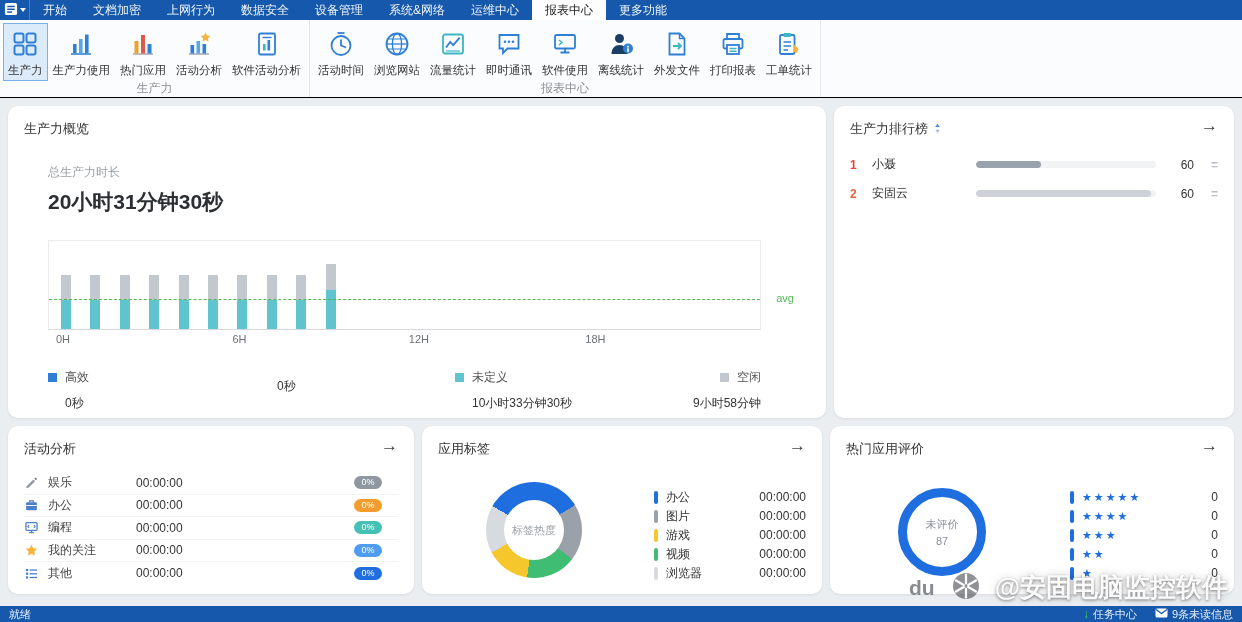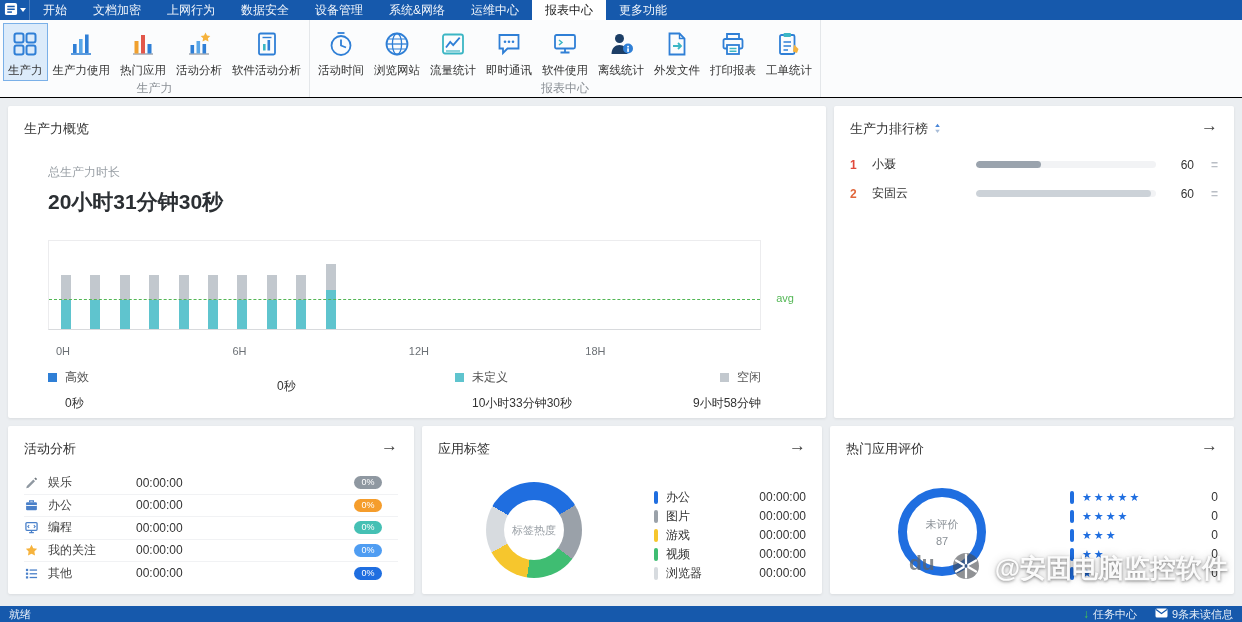--- a/index.html
+++ b/index.html
@@ -21,39 +21,39 @@
   .ribbon-item { display:flex; flex-direction:column; align-items:center; justify-content:flex-start; gap:5px; padding:6px 4px 2px; border:1px solid transparent; cursor:default; }
   .ribbon-item.active { background:#dcebfa; border-color:#7ab0e8; }
   .ribbon-item .label { font-size:11.5px; color:#333; white-space:nowrap; }
   .ricon { width:28px; height:28px; display:flex; align-items:center; justify-content:center; }
   .group-label { text-align:center; color:#8a8f95; font-size:12px; height:17px; line-height:14px; }
 
   
   .content { flex:1; padding:8px; display:flex; flex-direction:column; gap:8px; position:relative; }
   .row-top { display:flex; gap:8px; height:312px; }
   .row-bottom { display:flex; gap:8px; height:168px; }
-  .card { background:#fff; border-radius:2px; box-shadow:0 1px 3px rgba(0,0,0,.08); padding:14px 16px; position:relative; overflow:hidden; }
+  .card { background:#fff; border-radius:10px; box-shadow:0 1px 3px rgba(0,0,0,.08); padding:14px 16px; position:relative; overflow:hidden; }
   .card-title { font-size:13px; color:#333; display:inline-flex; align-items:center; gap:5px; }
   .card-arrow { position:absolute; top:11px; right:16px; font-size:17px; color:#444; line-height:1; cursor:pointer; }
 
   .card-overview { flex:0 0 818px; }
   .card-ranking  { flex:1; }
   .card-activity { flex:0 0 406px; }
   .card-tags     { flex:0 0 400px; }
   .card-ratings  { flex:1; }
 
   
   .total-label { margin:26px 0 0 24px; color:#9aa0a6; font-size:12px; }
   .total-value { margin:7px 0 0 24px; font-size:21px; font-weight:bold; color:#2b2f33; }
   .chart-wrap { margin:24px 24px 0; width:713px; height:90px; position:relative; border:1px solid #ececee; border-bottom-color:#d8dadd; background:#fff; }
   .avg-line { position:absolute; left:0; right:0; border-top:1px dashed #53b755; z-index:2; }
   .avg-label { position:absolute; right:-34px; top:-8px; font-size:11px; color:#53b755;text-align:right; }
   .bar { position:absolute; bottom:0; width:10px; display:flex; flex-direction:column; z-index:1; }
   .axis { position:relative; margin:3px 24px 0; width:713px; height:14px; color:#6b7075; font-size:11px; }
-  .axis span { position:absolute; top:12px;text-align:right; }
+  .axis span { position:absolute; top:0;text-align:right; }
   .ov-legend { display:flex; margin:22px 24px 0; width:713px; }
   .ov-item:nth-child(1){ width:212px; } .ov-item:nth-child(2){ width:195px; } .ov-item:nth-child(3){ flex:1; }
   .ov-item .head { display:flex; align-items:center; gap:8px; font-size:12px; color:#555; }
   .sq { width:9px; height:9px; display:inline-block; flex:0 0 auto; }
   .ov-item .val { margin:9px 0 0 17px; color:#333; font-size:12px; }
   .ov-item.right { text-align:right; } .ov-item.right .head { justify-content:flex-end; } .ov-item.right .val { margin-left:0; }
 
   
   .rank-rows { margin-top:12px; }
   .rank-row { display:flex; align-items:center; height:29px; cursor:pointer; }
@@ -93,21 +93,21 @@
   .stars { color:#1f6ee0; font-size:11px; letter-spacing:2px; white-space:nowrap; }
   .rate-count { margin-left:auto; color:#333; }
 
   
   .statusbar { height:16px; background:#1659ac; color:#e8eff8; display:flex; align-items:center; padding:0 9px; font-size:11px; flex:0 0 auto; }
   .status-right { margin-left:auto; display:flex; align-items:center; gap:18px; }
   .s-item { display:flex; align-items:center; gap:4px; cursor:pointer; }
   .dl-arrow { color:#45c94f; font-weight:bold; font-size:12px; }
 
   
-  .watermark { position:absolute; right:14px; bottom:20px; display:flex; gap:14px; pointer-events:none; z-index:5; }
+  .watermark { position:absolute; right:14px; bottom:1px; display:flex; align-items:center; gap:14px; pointer-events:none; z-index:5; }
   .wm-du { color:rgba(95,100,106,.75); font-size:21px; font-weight:bold; margin-right:2px; }
   .wm-text { color:rgba(255,255,255,.95); font-size:26px; font-weight:bold; text-shadow:0 1px 3px rgba(0,0,0,.45), 0 0 10px rgba(0,0,0,.2); white-space:nowrap; }
 </style>
 </head>
 <body>
 
 <div class="app">
 
   <header class="menubar">
     <div class="win-btn">

